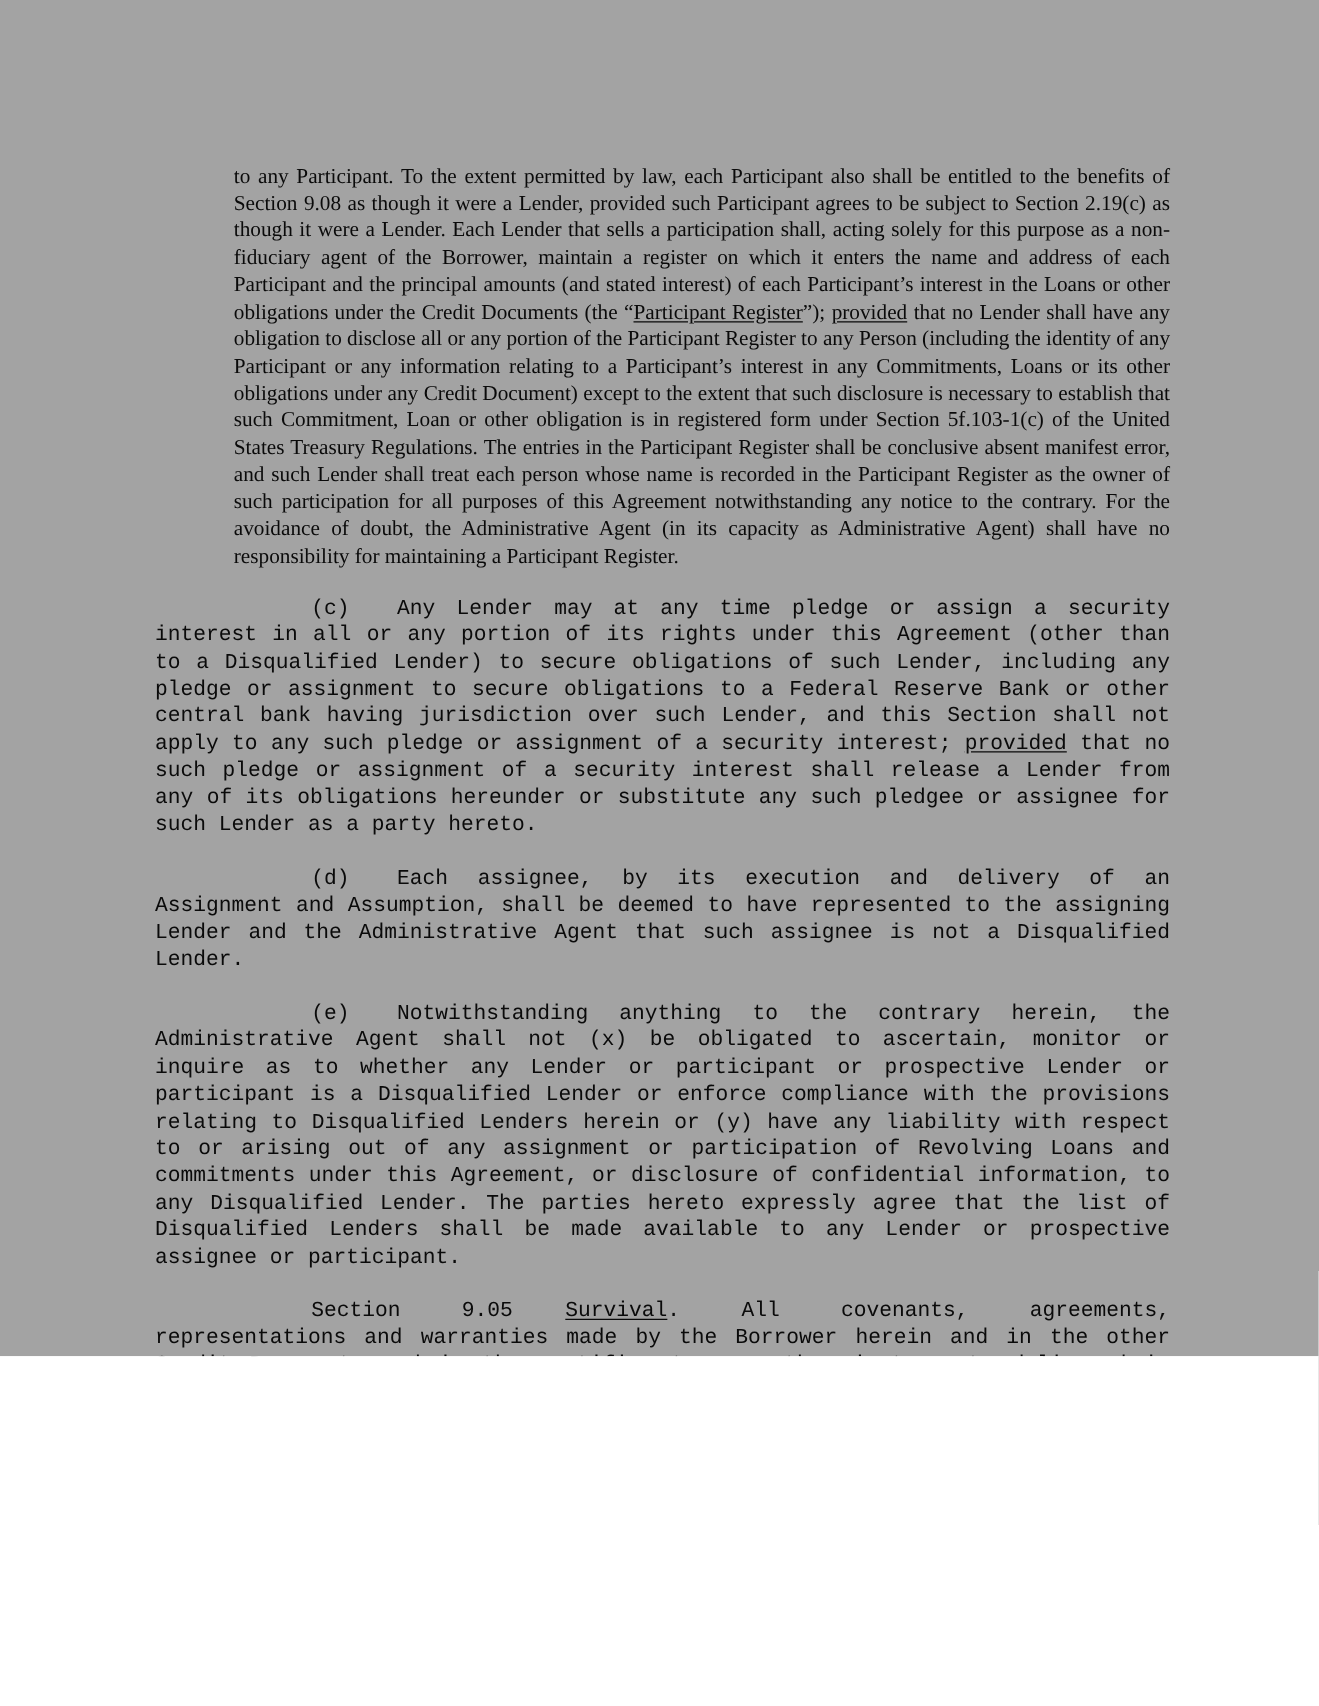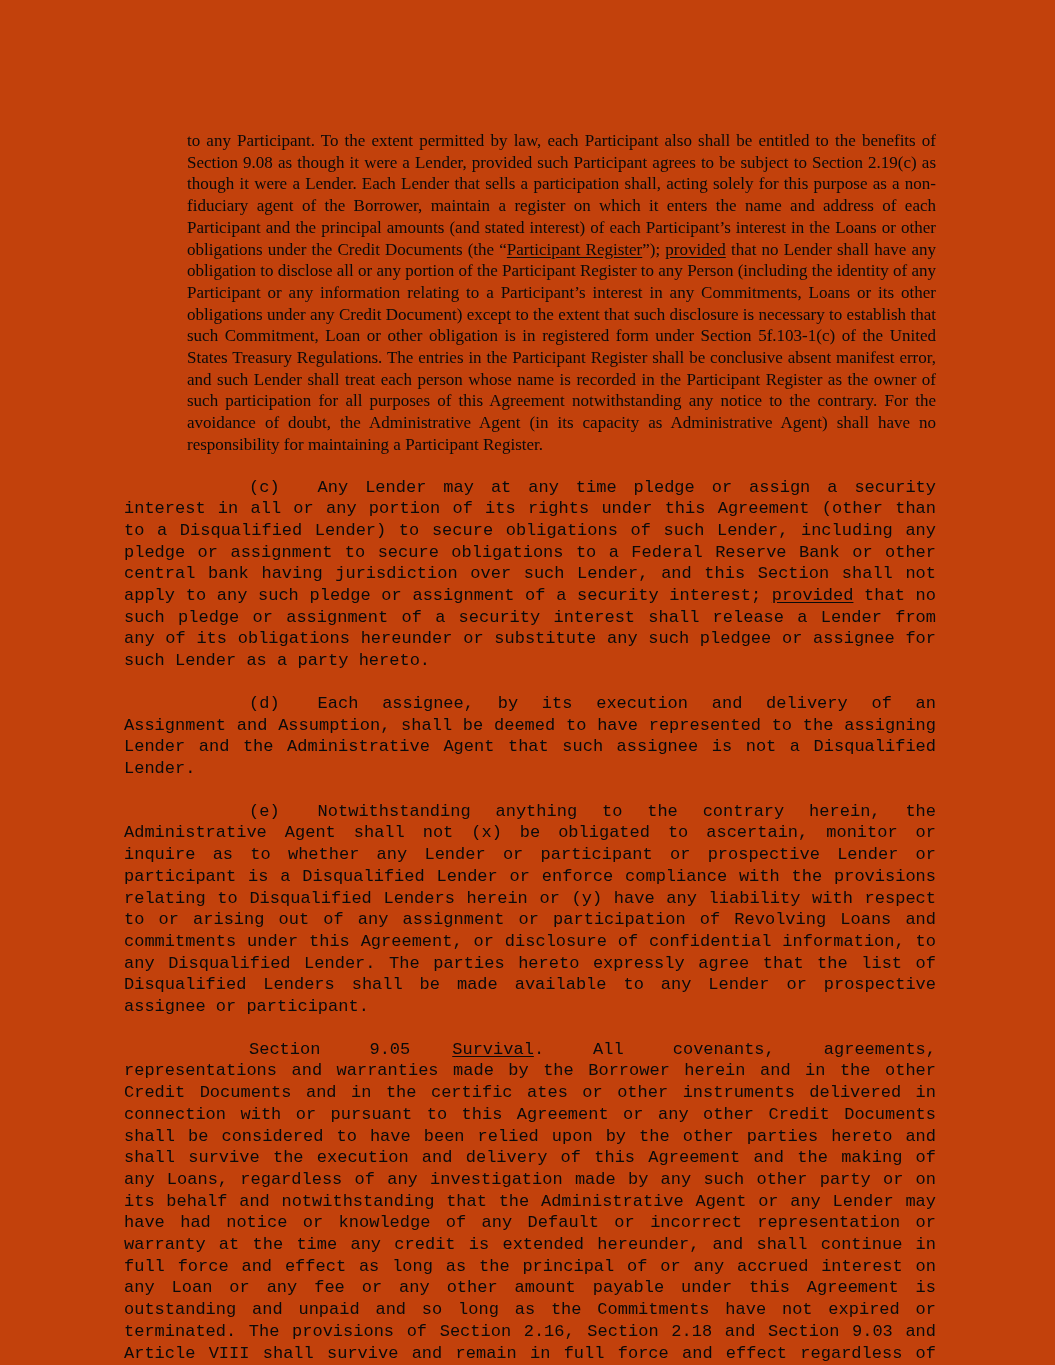--- a/index.html
+++ b/index.html
@@ -3,22 +3,22 @@
 <meta charset="utf-8">
 <style>
   html, body {
     margin: 0;
     padding: 0;
     background: #ffffff;
   }
   .sheet {
     position: relative;
     width: 1055px;
-    height: 1365px;
-    background: #c2410c;
+    height: 1085px;
+    background: #a3a3a3;
     color: #000000;
     font-family: "Liberation Serif", serif;
     overflow: hidden;
   }
   .content {
     position: absolute;
     left: 124px;
     top: 130px;
     width: 812px;
   }

